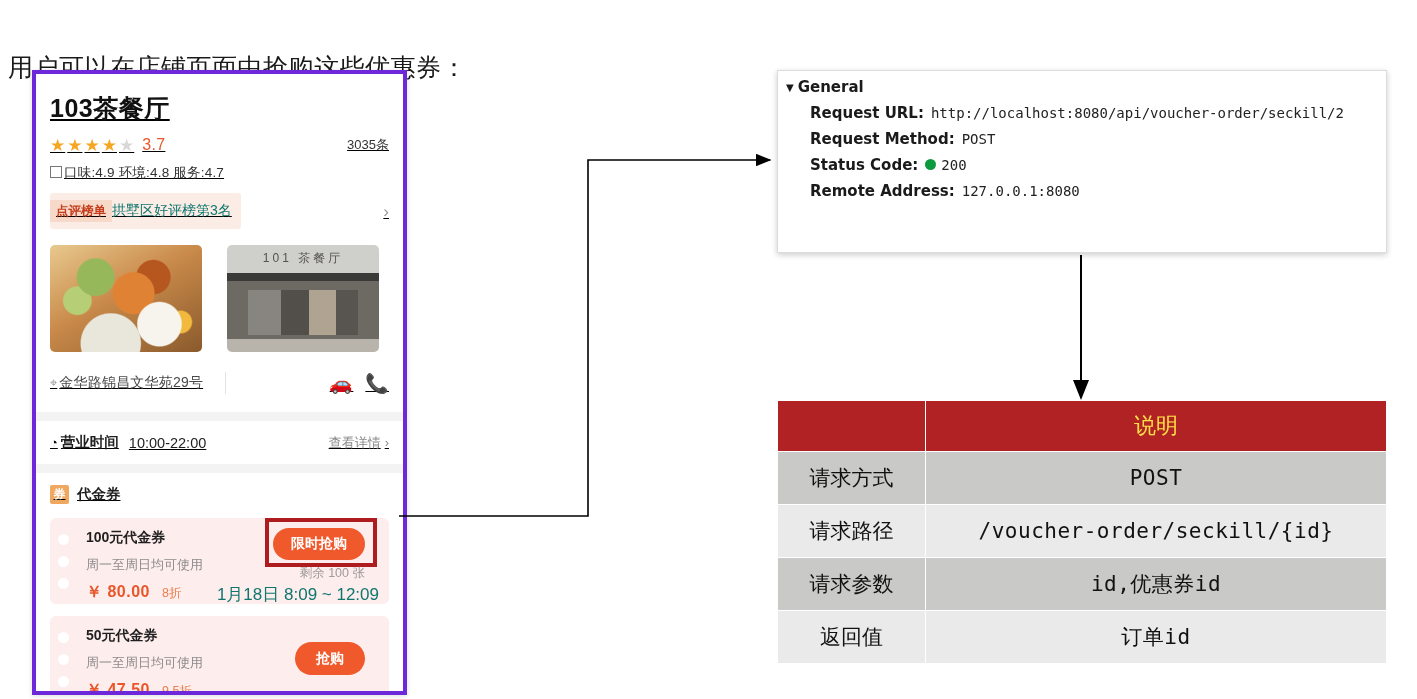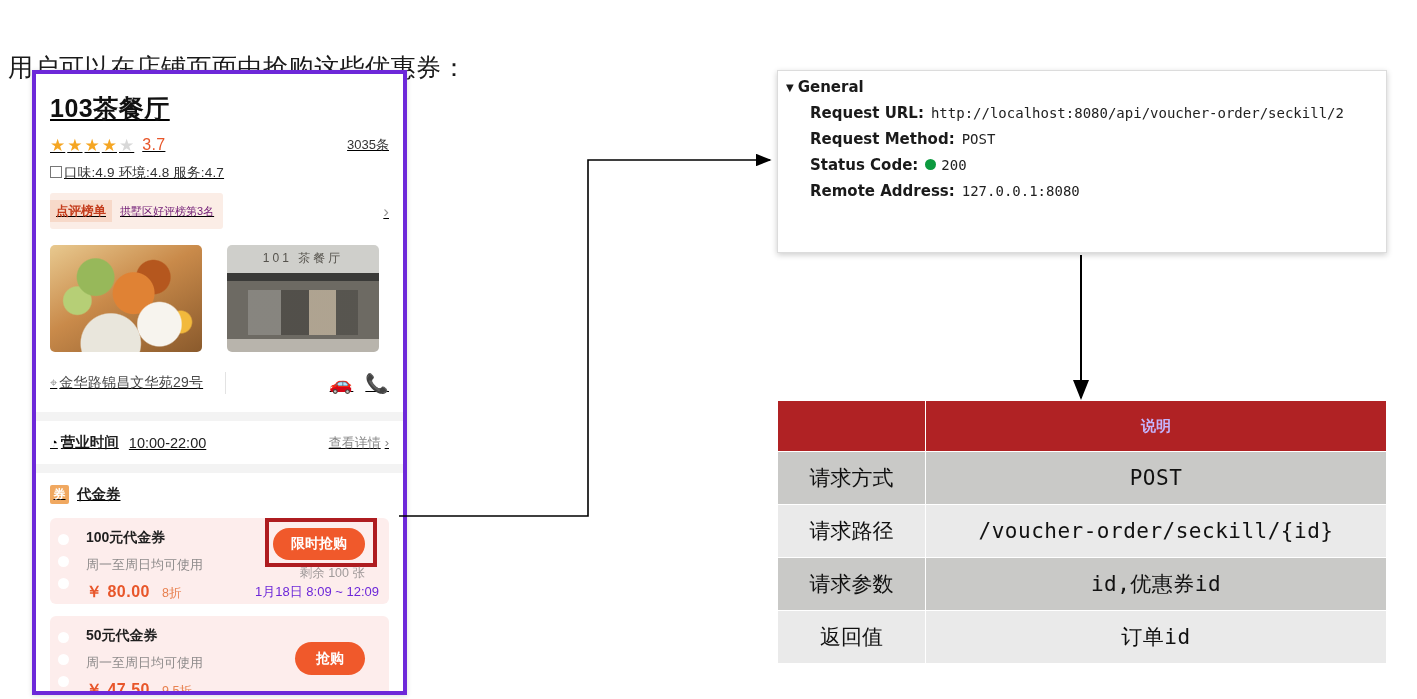--- a/index.html
+++ b/index.html
@@ -104,23 +104,22 @@
     font-size: 12.5px;
     font-weight: bold;
     color: #C43C1B;
     padding: 0 6px;
     background: #F7D9C9;
     height: 22px;
     line-height: 22px;
     white-space: nowrap;
   }
   .rank-text {
-    font-size: 11px;
-    color: #701a75;
-    padding-left: 8px;
+    font-size: 14px;
+    color: #0f766e;
     white-space: nowrap;
   }
   .chev {
     margin-left: auto;
     color: #9a9a9a;
     font-size: 17px;
     line-height: 1;
   }
 
   
@@ -336,22 +335,22 @@
   .v-remain {
     position: absolute;
     right: 24px; top: 47px;
     font-size: 12.5px;
     color: #A09A9A;
     white-space: nowrap;
   }
   .v-time {
     position: absolute;
     right: 10px; top: 65px;
-    font-size: 13px;
-    color: #6d28d9;
+    font-size: 17px;
+    color: #0f766e;
     white-space: nowrap;
   }
 
   
   .devtools {
     position: absolute;
     left: 777px;
     top: 70px;
     width: 610px;
     height: 183px;
@@ -413,23 +412,23 @@
     border: 1px solid #ffffff;
     height: 50px;
     font-size: 21px;
     text-align: center;
     color: #111;
     font-family: "DejaVu Sans", sans-serif;
   }
   .api-table .col-key { width: 145px; }
   .api-table thead th {
     background: #B02224;
-    color: #c4b5fd;
-    font-weight: bold;
-    font-size: 15px;
+    color: #fde047;
+    font-weight: normal;
+    font-size: 22px;
     height: 48px;
   }
   .api-table tbody tr td { background: #EAEAEA; }
   .api-table tbody tr:nth-child(odd) td { background: #C9C9C7; }
   .api-table td.mono {
     font-family: "DejaVu Sans Mono", "Liberation Mono", monospace;
     font-size: 21px;
     letter-spacing: 0.5px;
   }
 

